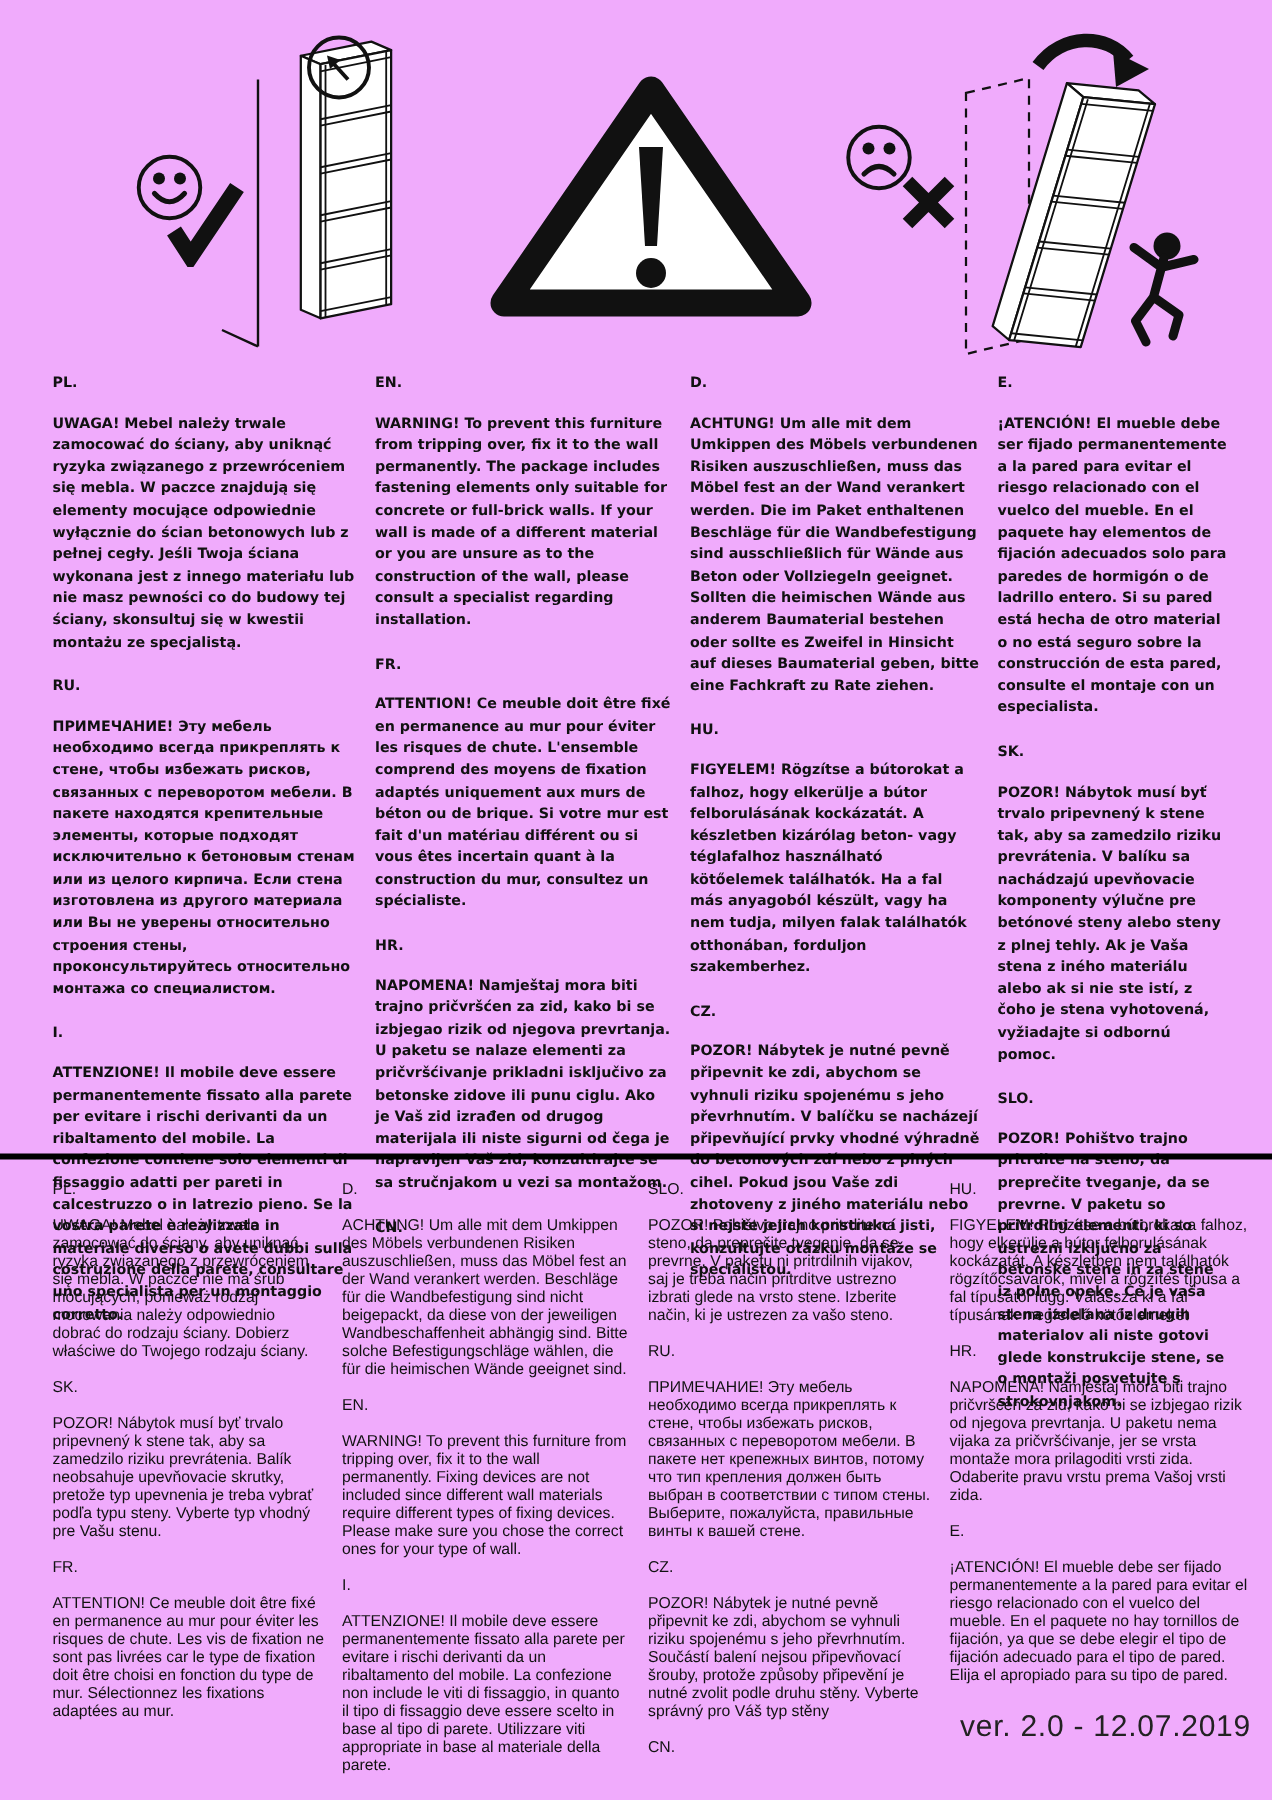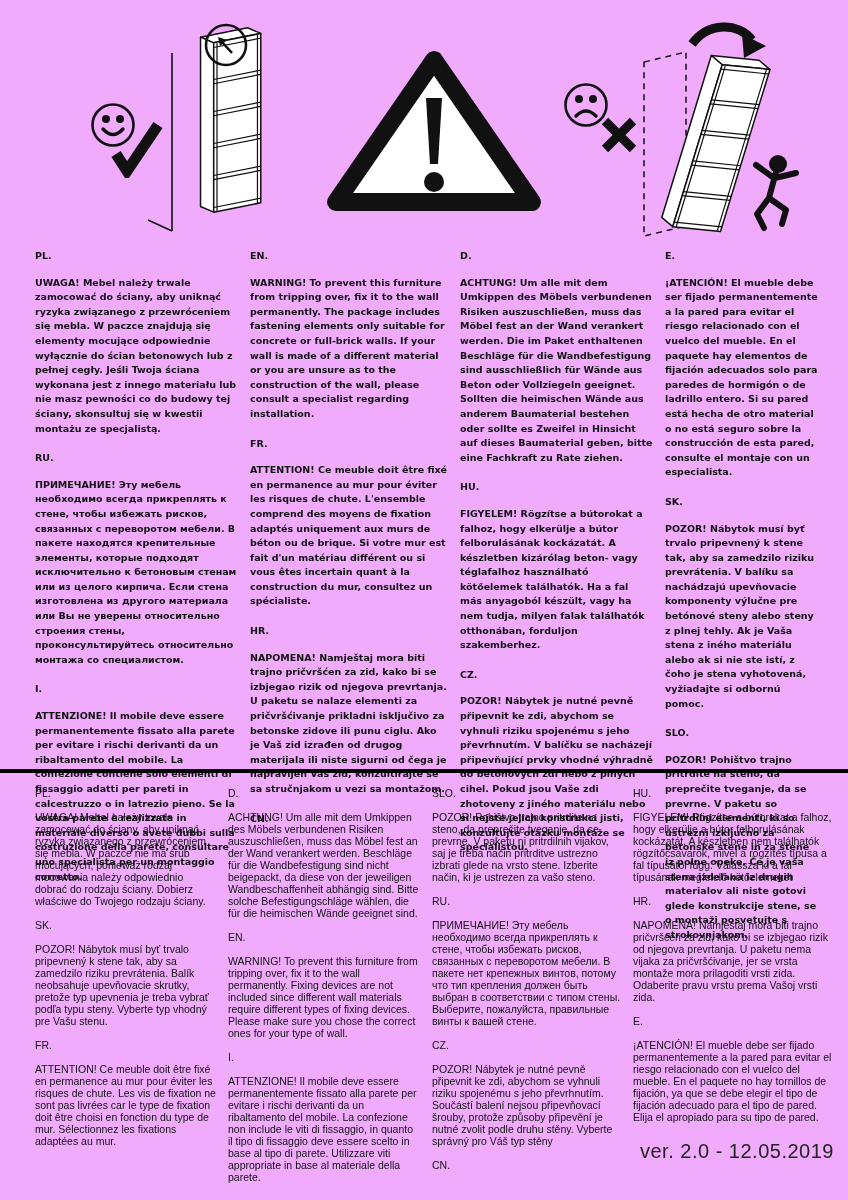--- a/index.html
+++ b/index.html
@@ -238,15 +238,15 @@
         <div class="lang">HR.</div>
         <div class="txt">NAPOMENA! Namještaj mora biti trajno pričvršćen za zid, kako bi se izbjegao rizik od njegova prevrtanja. U paketu nema vijaka za pričvršćivanje, jer se vrsta montaže mora prilagoditi vrsti zida. Odaberite pravu vrstu prema Vašoj vrsti zida.</div>
       </div>
       <div class="block">
         <div class="lang">E.</div>
         <div class="txt">¡ATENCIÓN! El mueble debe ser fijado permanentemente a la pared para evitar el riesgo relacionado con el vuelco del mueble. En el paquete no hay tornillos de fijación, ya que se debe elegir el tipo de fijación adecuado para el tipo de pared. Elija el apropiado para su tipo de pared.</div>
       </div>
     </div>
   </div>
 
-  <div class="version">ver. 2.0 - 12.05.2019</div>
+  <div class="version">ver. 2.0 - 12.07.2019</div>
 
 </div>
 
 </body></html>

